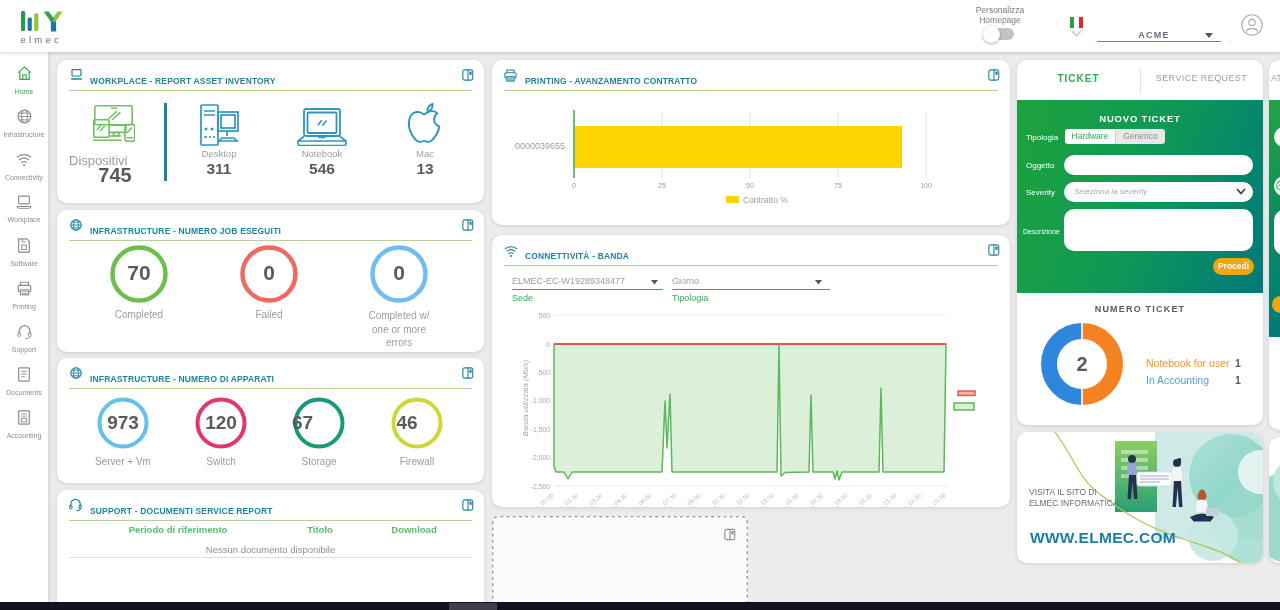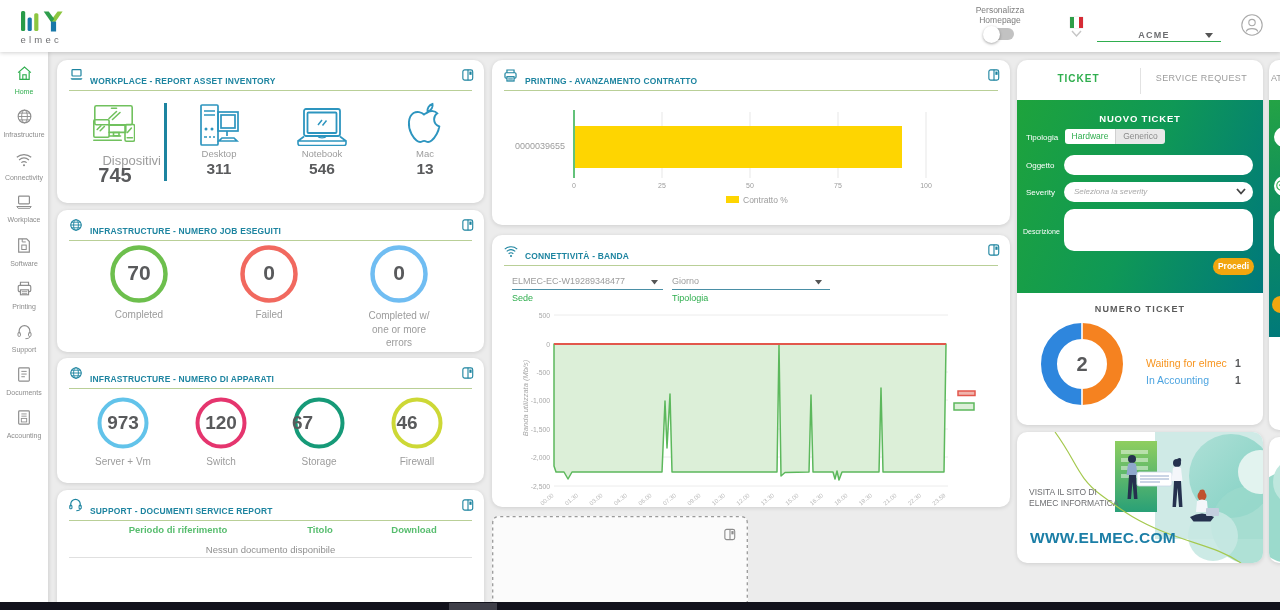--- a/index.html
+++ b/index.html
@@ -167,21 +167,21 @@
         <path d="M4.2 24.5 l3.7 -3.7 M7.2 25.7 l4.2 -4.2"></path>
         <path d="M16.1 20.2 h16.7 v7.2 h-16.7"></path>
         <path d="M20.5 27.5 h5.5 v3.2 h-5.5 z"></path>
         <path d="M0.8 35.2 h27.5"></path>
         <path d="M16.5 31 h11"></path>
         <rect x="32" y="19.5" width="9.6" height="16.8" rx="1.5"></rect>
         <path d="M34.4 27.5 l4 -4.5"></path>
         <path d="M34.2 32.8 h5.2"></path>
       </g>
     </svg>
-    <div class="abs" style="left:12px; top:93px; width:92px; text-align:right; color:#9c9c9c; font-size:13px;">Dispositivi</div>
+    <div class="abs" style="left:12px; top:93px; width:92px; text-align:left; color:#9c9c9c; font-size:13px;">Dispositivi</div>
     <div class="abs" style="left:12px; top:104px; width:92px; text-align:center;"><span class="numdark" style="font-size:20px;">745</span></div>
     <div class="abs" style="left:107px; top:43px; width:3px; height:78px; background:#1d84a0;"></div>
 
     <svg class="abs" style="left:138px; top:44px;" width="46" height="44" viewBox="0 0 46 44">
       <g fill="none" stroke="#2d95bf" stroke-width="1.7">
         <rect x="6" y="1" width="17" height="40" rx="1"></rect>
         <path d="M9 7 h11 M9 11 h11"></path>
         <rect x="23" y="8" width="20" height="19"></rect>
         <rect x="26" y="11" width="14" height="13"></rect>
         <path d="M32 27 v5 M27 34 h12 l3 3 h-18 z"></path>
@@ -444,21 +444,21 @@
       <div class="abs" style="left:196px; top:158px; width:41px; height:17px; background:#f2a60e; border-radius:9px; text-align:center; line-height:17px; color:#fff; font-size:8.5px; font-weight:bold;">Procedi</div>
     </div>
     <div class="abs" style="left:0; top:244px; width:246px; text-align:center; color:#5a5a5a; font-size:9px; font-weight:bold; letter-spacing:1.2px;">NUMERO TICKET</div>
     <svg class="abs" style="left:24px; top:263px;" width="82" height="82" viewBox="0 0 82 82">
       <path d="M41 8 A33 33 0 0 1 41 74" fill="none" stroke="#f58220" stroke-width="16"></path>
       <path d="M41 74 A33 33 0 0 1 41 8" fill="none" stroke="#2e86dd" stroke-width="16"></path>
       <rect x="40.2" y="0" width="1.6" height="16" fill="#fff"></rect>
       <rect x="40.2" y="66" width="1.6" height="16" fill="#fff"></rect>
       <text x="41" y="48" text-anchor="middle" font-size="20" font-weight="bold" fill="#58595b" font-family="Liberation Sans">2</text>
     </svg>
-    <div class="abs" style="left:129px; top:297px; color:#f7941e; font-size:10.5px;">Waiting for elmec</div>
+    <div class="abs" style="left:129px; top:297px; color:#f7941e; font-size:10.5px;">Notebook for user</div>
     <div class="abs" style="left:218px; top:297px; color:#58595b; font-size:10.5px; font-weight:bold;">1</div>
     <div class="abs" style="left:129px; top:314px; color:#4da4e0; font-size:10.5px;">In Accounting</div>
     <div class="abs" style="left:218px; top:314px; color:#58595b; font-size:10.5px; font-weight:bold;">1</div>
   </div>
   <div class="card" style="left:1017px; top:432px; width:246px; height:131px; overflow:hidden;">
     <svg class="abs" style="left:0; top:0;" width="246" height="131" viewBox="0 0 246 131">
       <defs>
         <linearGradient id="gr1" x1="0" y1="0" x2="0" y2="1">
           <stop offset="0" stop-color="#8fce60"></stop>
             <stop offset="1" stop-color="#29a077"></stop>

